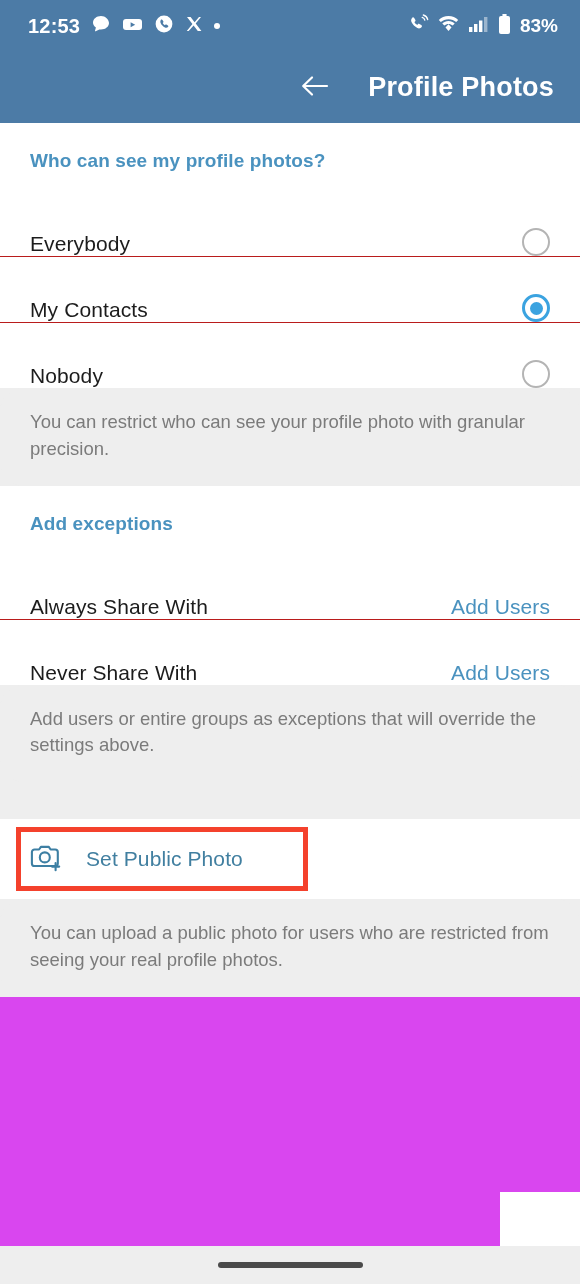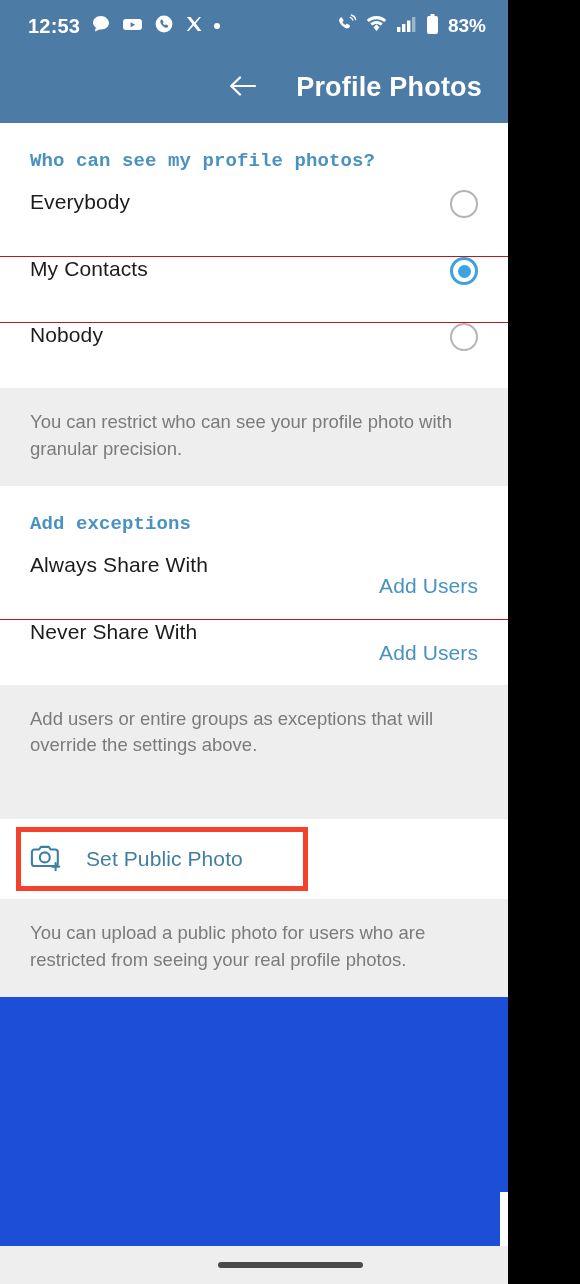--- a/index.html
+++ b/index.html
@@ -4,22 +4,22 @@
 <style>
   * { margin:0; padding:0; box-sizing:border-box; }
   html, body {
     width:580px; height:1284px;
     background:#000;
     font-family:"Liberation Sans", sans-serif;
     overflow:hidden;
   }
   #phone {
     position:relative;
-    width:508px; height:1284px;
-    background:#1d4ed8;
+    width:580px; height:1284px;
+    background:#d946ef;
     overflow:hidden;
   }
 
   
   .statusbar {
     height:52px;
     background:#4c7ba6;
     display:flex; align-items:center;
     padding:0 22px 0 28px;
     color:#ffffff;
@@ -51,25 +51,24 @@
   
   .content { background:#eeeeee; }
   .card { background:#ffffff; }
 
   .section-head {
     color:#4a92bf;
     font-size:19px;
     font-weight:700;
     padding:27px 30px 18px 30px;
     letter-spacing:.1px;
-    font-family:Liberation Mono, monospace;
   }
 
   .row {
-    display:flex; align-items:flex-start;
+    display:flex; align-items:flex-end;
     min-height:66px;
     padding:0 30px;
     background:#ffffff;
     cursor:pointer;
   }
   .row + .row { border-top:1px solid #b91c1c; }
   .row-label {
     font-size:21px; color:#1c1c1c;
     letter-spacing:.1px;
   }

